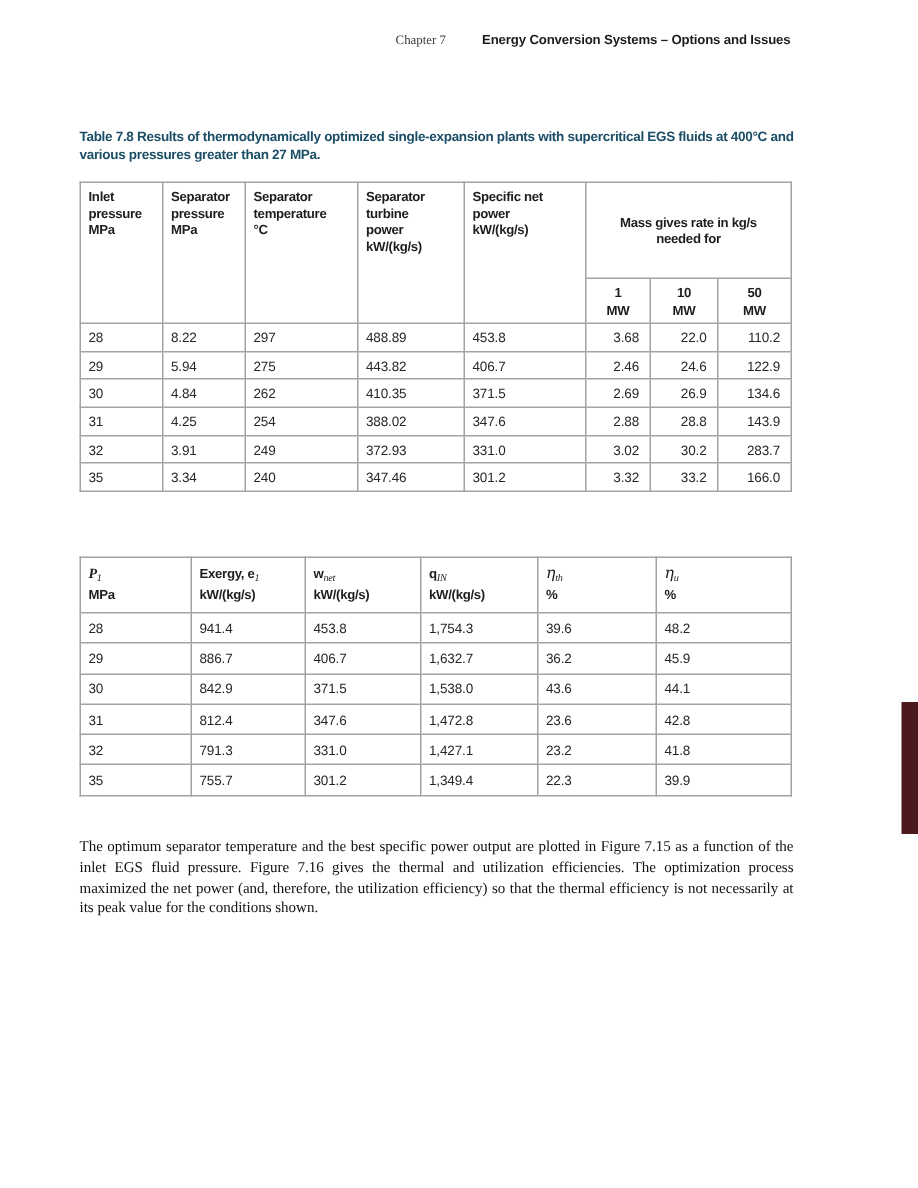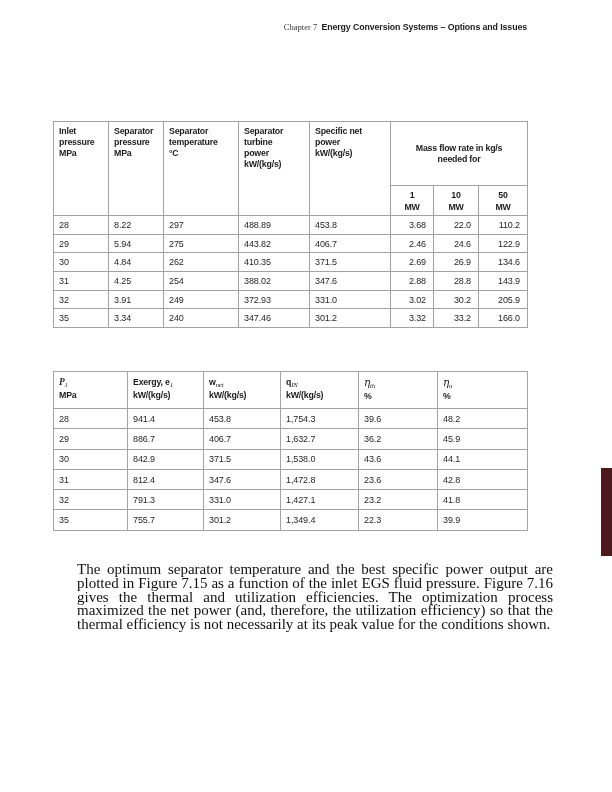--- a/index.html
+++ b/index.html
@@ -8,21 +8,21 @@
     margin:0 auto;overflow:hidden;
     font-family:"Liberation Sans",sans-serif;
   }
   
   .running-header{
     position:absolute;top:16px;left:0;width:527px;
     text-align:right;white-space:nowrap;
   }
   .running-header .chapter{
     font-family:"Liberation Serif",serif;font-size:8.6px;color:#3a3a3a;
-    margin-right:4px;
+    margin-right:24px;
   }
   .running-header .title{
     font-size:8.8px;font-weight:bold;color:#1d1d1d;letter-spacing:-0.1px;
   }
   
   .caption{
     position:absolute;left:53px;width:478px;
     font-size:9px;font-weight:bold;color:#1b4e66;
     line-height:11.5px;letter-spacing:-0.2px;
   }
@@ -64,42 +64,43 @@
     font-family:"DejaVu Serif",serif;font-weight:normal;font-style:italic;
     font-size:10.5px;
   }
   .h-sub{
     font-family:"Liberation Serif",serif;font-style:italic;
     font-size:6.8px;font-weight:normal;vertical-align:-2px;
   }
   
   .para{
     position:absolute;left:53px;top:548px;width:476px;
-    font-family:"Liberation Serif",serif;font-size:15px;color:#111111;
-    line-height:13.8px;text-align:justify;margin-left:24px;
+    font-family:"Liberation Serif",serif;font-size:10px;color:#111111;
+    line-height:13.8px;text-align:justify;
   }
   
   .page-num{
     position:absolute;left:604px;top:483px;font-size:7.6px;color:#3c3c3c;
     letter-spacing:0.2px;
   }
   .edge-tab{
     position:absolute;left:601px;top:468px;width:11px;height:88px;
     background:#4c191c;
   }
 </style>
 </head>
 <body>
 
 <div class="sheet">
 
   <div class="running-header">
     <span class="chapter">Chapter 7</span><span class="title">Energy Conversion Systems – Options and Issues</span>
   </div>
 
+  <div class="caption caption78">Table 7.8 Results of thermodynamically optimized single-expansion plants with supercritical EGS fluids at 400°C and various pressures greater than 27 MPa.</div>
 
   <table class="t78">
     <colgroup>
       <col style="width:55px">
         <col style="width:55px">
         <col style="width:75px">
       <col style="width:71px">
         <col style="width:81px">
         <col style="width:43px">
       <col style="width:45px">
@@ -116,21 +117,21 @@
         <th rowspan="2">Separator
 temperature
 °C</th>
         <th rowspan="2">Separator
 turbine
 power
 kW/(kg/s)</th>
         <th rowspan="2">Specific net
 power
 kW/(kg/s)</th>
-        <th colspan="3" class="group">Mass flow rate in kg/s
+        <th colspan="3" class="group">Mass gives rate in kg/s
 needed for</th>
       </tr>
       <tr class="sub-row">
         <th class="subhead">1
 MW</th>
         <th class="subhead">10
 MW</th>
         <th class="subhead">50
 MW</th>
       </tr>
@@ -177,21 +178,21 @@
           <td class="right">143.9</td>
         </tr>
         <tr>
           <td>32</td>
           <td>3.91</td>
           <td>249</td>
           <td>372.93</td>
           <td>331.0</td>
           <td class="right">3.02</td>
           <td class="right">30.2</td>
-          <td class="right">205.9</td>
+          <td class="right">283.7</td>
         </tr>
         <tr>
           <td>35</td>
           <td>3.34</td>
           <td>240</td>
           <td>347.46</td>
           <td>301.2</td>
           <td class="right">3.32</td>
           <td class="right">33.2</td>
           <td class="right">166.0</td>

